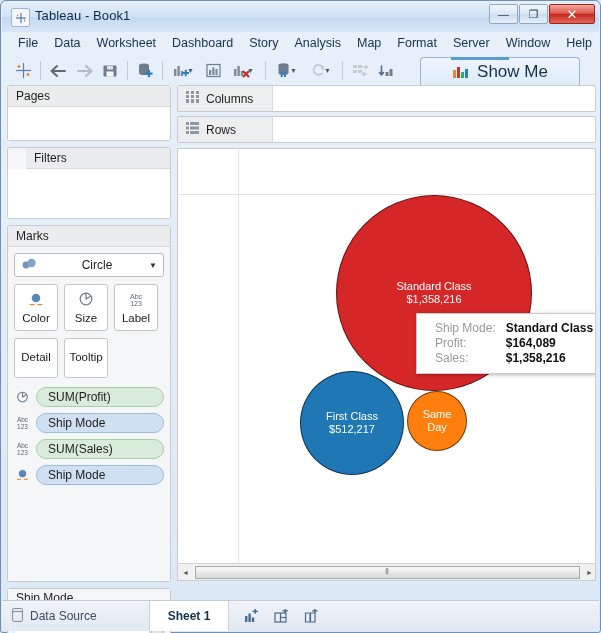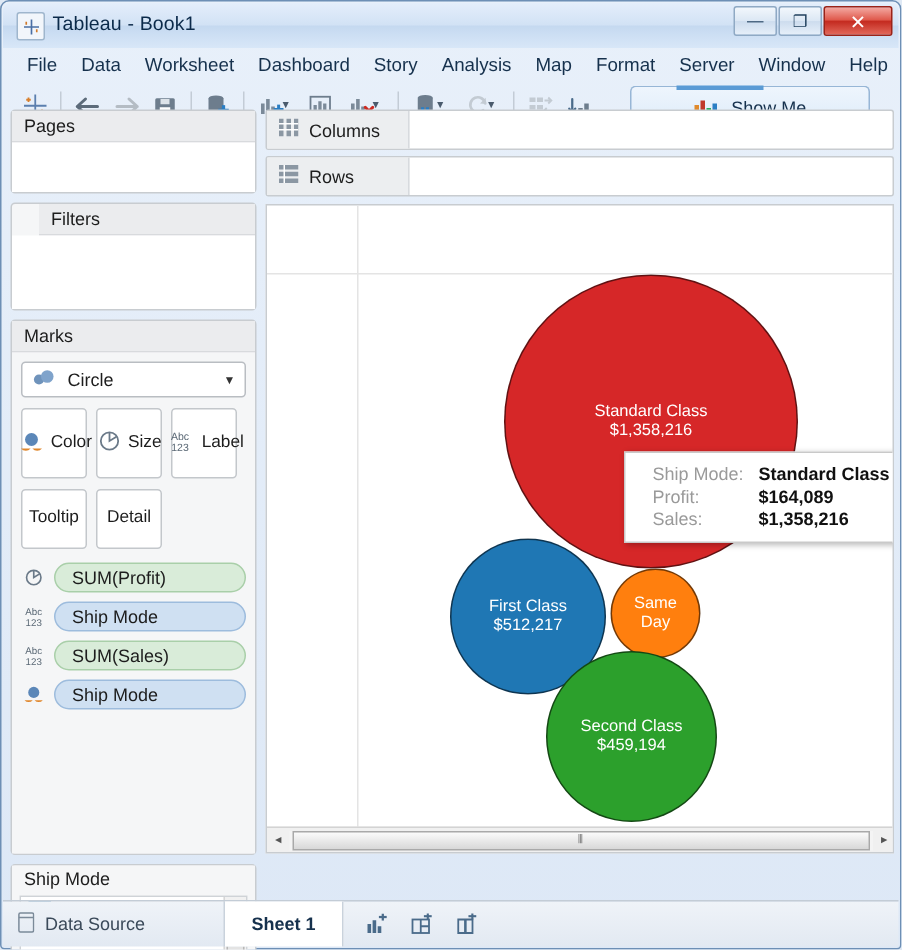--- a/index.html
+++ b/index.html
@@ -58,29 +58,29 @@
   }
   .tb{width:26px;height:24px;display:flex;align-items:center;justify-content:center;cursor:default;}
   .tb.wide{width:34px;}
   .tbsep{width:1px;height:19px;background:#c3ccd6;margin:0 4px;}
   .caret{font-size:7px;color:#4a5b6d;margin-left:-3px;margin-right:1px;}
   .showme{
     position:absolute;right:19px;top:3px;width:160px;height:29px;
     background:linear-gradient(180deg,#eef5fd 0%,#dcebf9 100%);
     border:1px solid #97b6d6;border-bottom:none;border-radius:4px 4px 0 0;
     display:flex;align-items:center;justify-content:center;gap:8px;
-    font-size:12px;color:#16314d;cursor:default;box-sizing:border-box;
+    font-size:17px;color:#16314d;cursor:default;box-sizing:border-box;
   }
   .showme-tick{
     position:absolute;right:70px;top:-1px;width:58px;height:3px;background:#5b9bd5;
   }
 
   
   .content{
-    position:absolute;left:6px;top:72px;width:589px;height:496px;border-radius:13px;
+    position:absolute;left:6px;top:84px;width:589px;height:496px;border-radius:13px;
   }
 
   
   .leftcol{position:absolute;left:0;top:0;width:164px;height:496px;}
   .card{
     background:#f5f6f7;border:1px solid #c8ccd0;border-radius:3px;
     box-sizing:border-box;position:absolute;left:0;
   }
   .card-hd{
     height:20px;line-height:20px;padding-left:8px;font-size:12px;color:#1d1d1d;
@@ -91,26 +91,26 @@
   #pagesCard{top:0;width:164px;height:56px;}
   #filtersCard{top:62px;width:164px;height:72px;padding-left:18px;}
   #marksCard{top:140px;width:164px;height:357px;background:#f5f6f7;}
   #marksBody{position:absolute;left:0;right:0;top:21px;bottom:0;background:#f5f6f7;padding:6px;box-sizing:border-box;}
 
   .marktype{
     height:24px;background:#fff;border:1px solid #b9bdc2;border-radius:3px;
     display:flex;align-items:center;padding:0 6px;font-size:12px;color:#1d1d1d;
     box-sizing:border-box;cursor:default;
   }
-  .marktype .lbl{margin-left:7px;flex:1;}
+  .marktype .lbl{margin-left:7px;flex:1;text-align:center;}
   .mt-caret{font-size:8px;color:#333;}
   .btnrow{display:flex;gap:6px;margin-top:7px;}
   .mbtn{
     width:44px;height:47px;background:#fff;border:1px solid #c3c7cb;border-radius:3px;
-    display:flex;flex-direction:row;align-items:center;justify-content:center;gap:3px;
+    display:flex;flex-direction:column;align-items:center;justify-content:center;gap:3px;
     font-size:11.5px;color:#1d1d1d;box-sizing:border-box;cursor:default;
   }
   .mbtn.small{width:44px;height:40px;}
   .mbtn .cap{line-height:1;}
 
   .pills{margin-top:9px;display:flex;flex-direction:column;gap:6px;}
   .pillrow{display:flex;align-items:center;gap:5px;}
   .pill{
     flex:1;height:20px;border-radius:10px;font-size:12px;color:#1d1d1d;
     display:flex;align-items:center;padding-left:11px;box-sizing:border-box;cursor:default;
@@ -435,24 +435,24 @@
                     <text x="11" y="7.5" font-size="7" fill="#5a6875" text-anchor="middle" font-family="Liberation Sans">Abc</text>
                     <text x="11" y="14.5" font-size="7" fill="#5a6875" text-anchor="middle" font-family="Liberation Sans">123</text>
                   </svg>
               </span>
               <span class="cap">Label</span>
             </div>
           </div>
 
           <div class="btnrow">
             <div class="mbtn small">
+              <span class="cap">Detail</span>
+            </div>
+            <div class="mbtn small">
               <span class="cap">Tooltip</span>
-            </div>
-            <div class="mbtn small">
-              <span class="cap">Detail</span>
             </div>
           </div>
 
           <div class="pills">
             <div class="pillrow">
               <span class="picon">
                 <svg width="15" height="14" viewBox="0 0 15 14">
                     <circle cx="7.5" cy="7" r="4.8" fill="none" stroke="#6b7a89" stroke-width="1.1"></circle>
                     <path d="M7.5 2.2 V7 L11.4 4.6" stroke="#6b7a89" stroke-width="1.1" fill="none"></path>
                   </svg>
@@ -560,24 +560,20 @@
           <span>$1,358,216</span>
         </div>
         <div class="bubble" id="b1" style="width: 104px; height: 104px; left: 122px; top: 222px; background: rgb(31, 119, 180);">
           <span>First Class</span>
           <span>$512,217</span>
         </div>
         <div class="bubble" id="b2" style="width: 60px; height: 60px; left: 229px; top: 242px; background: rgb(255, 127, 14);">
           <span>Same</span>
           <span>Day</span>
         </div>
-        <div class="bubble" id="b3" style="width: 114px; height: 114px; left: 186px; top: 297px; background: rgb(44, 160, 44);">
-          <span>Second Class</span>
-          <span>$459,194</span>
-        </div>
 
         <div class="tooltip" id="tt" style="left: 238px; top: 164px; width: 182px; padding-left: 18px;">
           <span class="tt-k">Ship Mode:</span>
           <span class="tt-v">Standard Class</span>
           <span class="tt-k">Profit:</span>
           <span class="tt-v">$164,089</span>
           <span class="tt-k">Sales:</span>
           <span class="tt-v">$1,358,216</span>
         </div>
 

